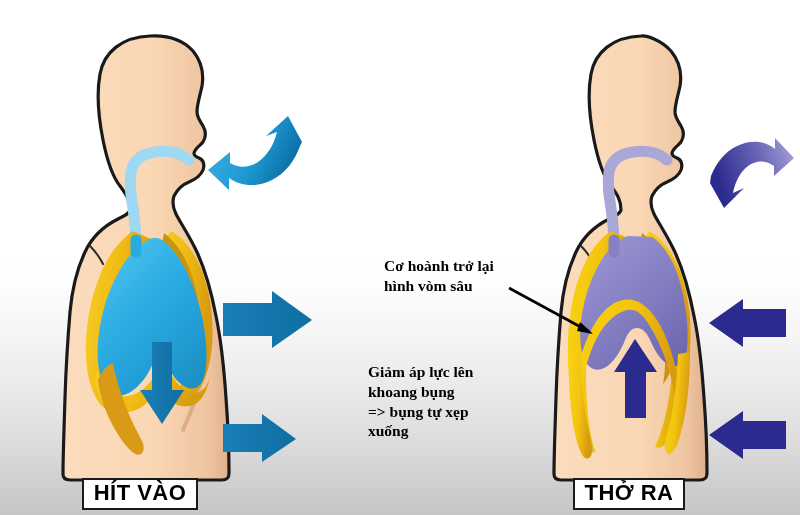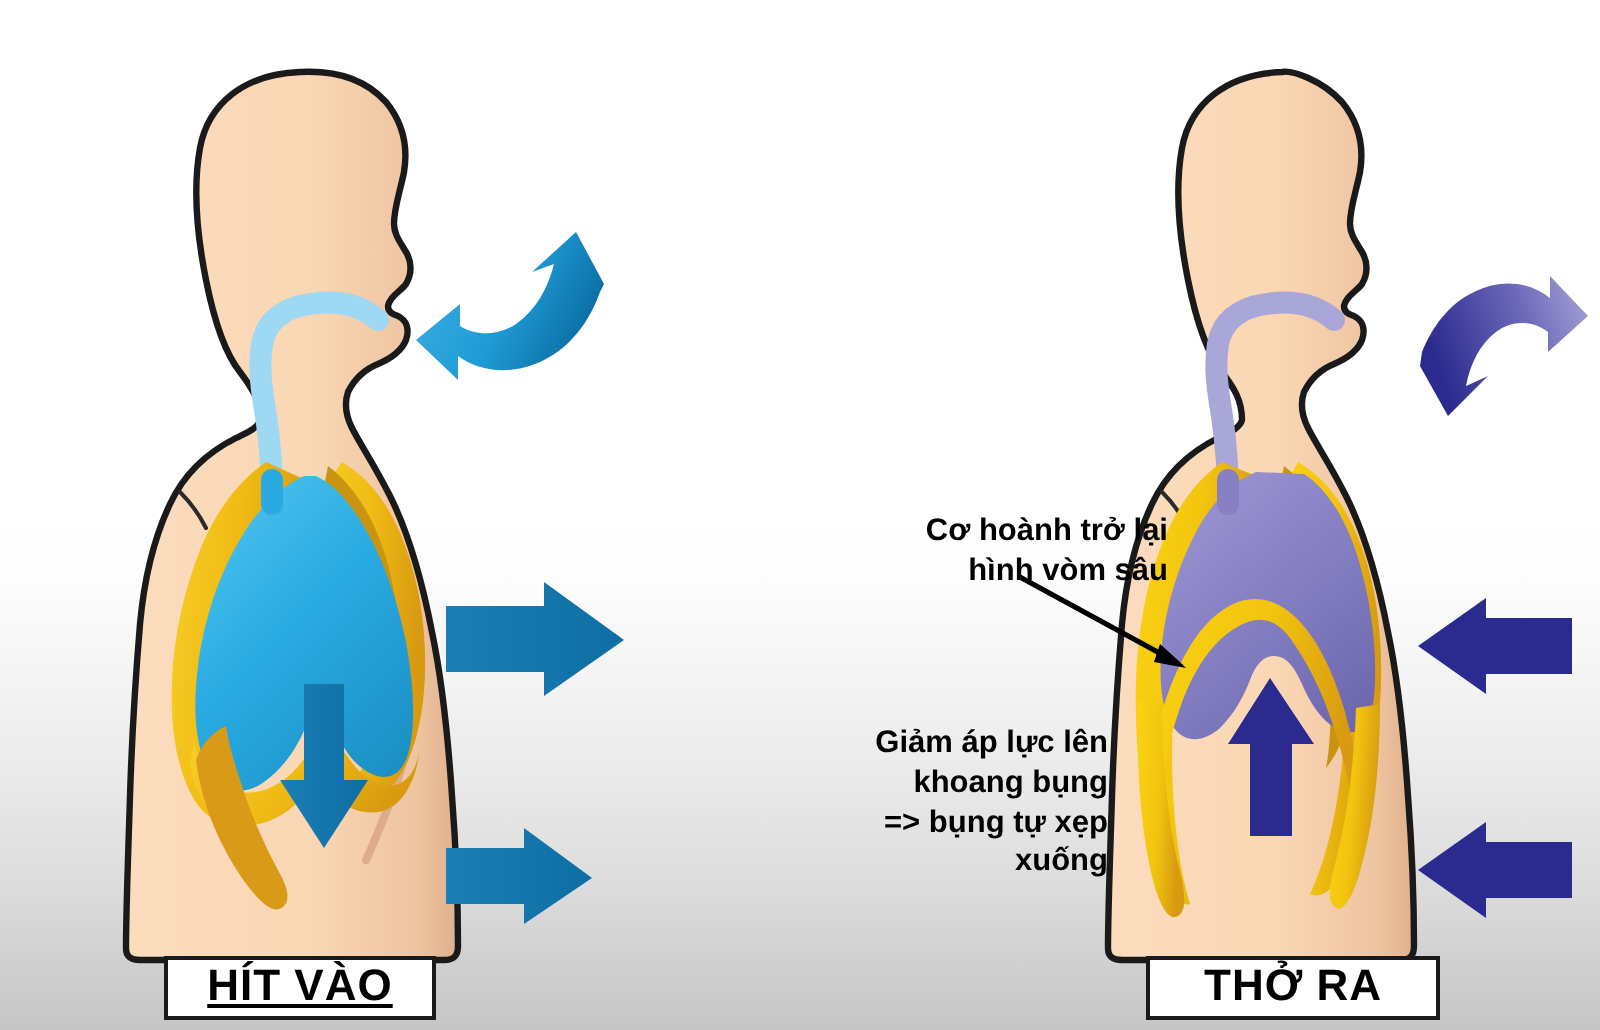--- a/index.html
+++ b/index.html
@@ -37,31 +37,32 @@
     display: flex;
     align-items: center;
     justify-content: center;
     font-weight: bold;
     font-size: 22px;
     letter-spacing: 0.5px;
     color: #000000;
     line-height: 1;
     padding-bottom: 2px;
   }
-  #caption-left  { left: 82px;  top: 478px; width: 136px; height: 32px; text-decoration: underline; }
-  #caption-right { left: 573px; top: 478px; width: 147px; height: 32px; }
+  #caption-left  { left: 82px;  top: 478px; width: 116px; height: 32px; }
+  #caption-right { left: 573px; top: 478px; width: 112px; height: 32px; }
 
   .annot {
     position: absolute;
     color: #000000;
     font-weight: bold;
     font-size: 15.5px;
     line-height: 1.28;
-    text-align: right;
+    text-align: left;
     white-space: pre-line;
+    font-family: Liberation Serif, serif;
   }
   #annot-diaphragm { left: 384px; top: 256px; width: 200px; }
   #annot-abdomen   { left: 368px; top: 362px; width: 186px; }
 </style>
 </head>
 <body>
 
 <div id="stage">
 
   <svg id="art" viewBox="0 0 800 515" xmlns="http://www.w3.org/2000/svg">

